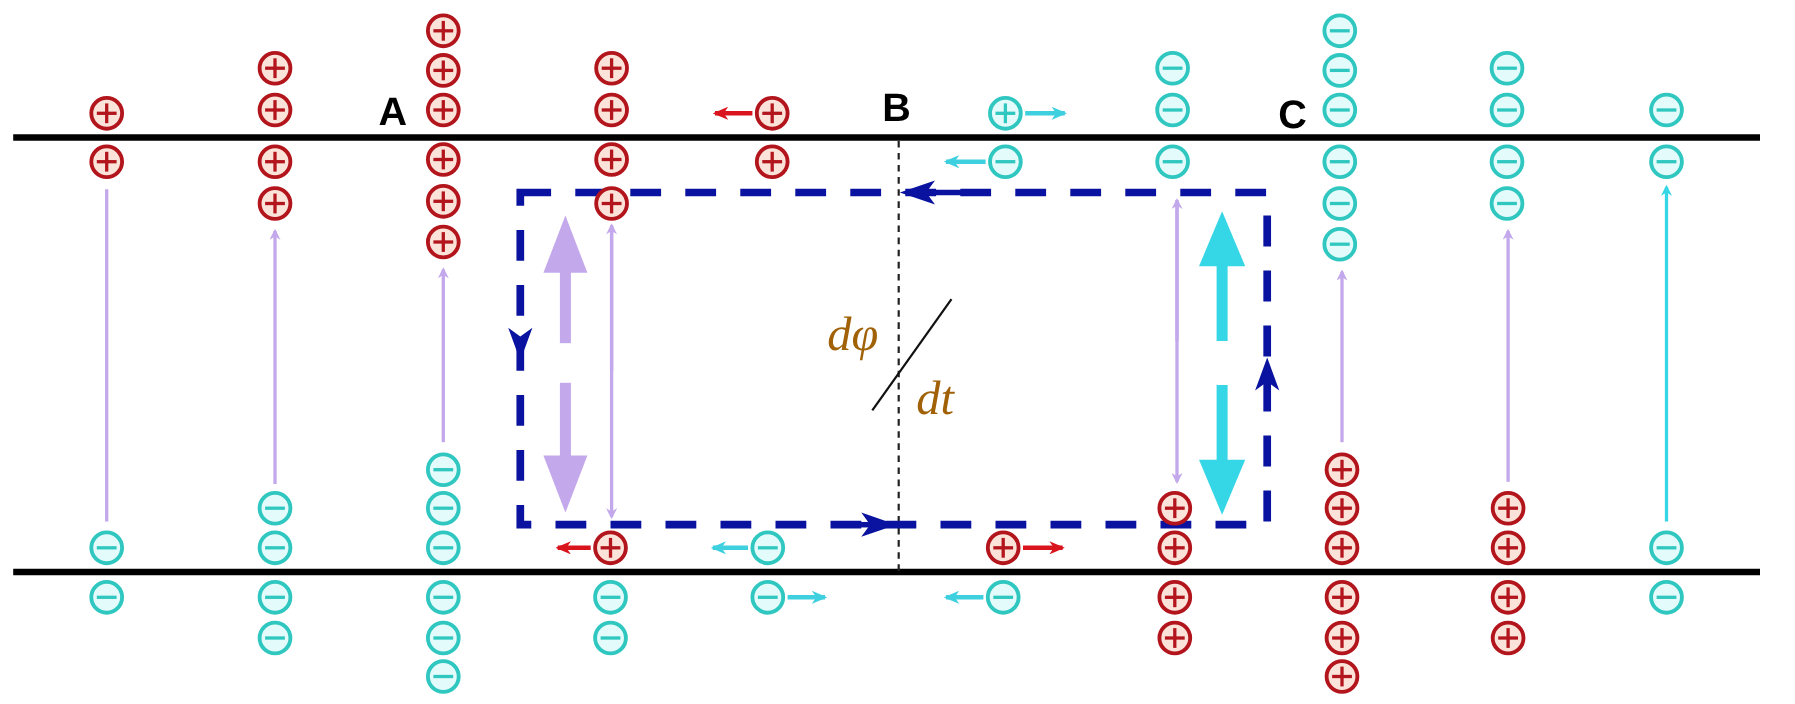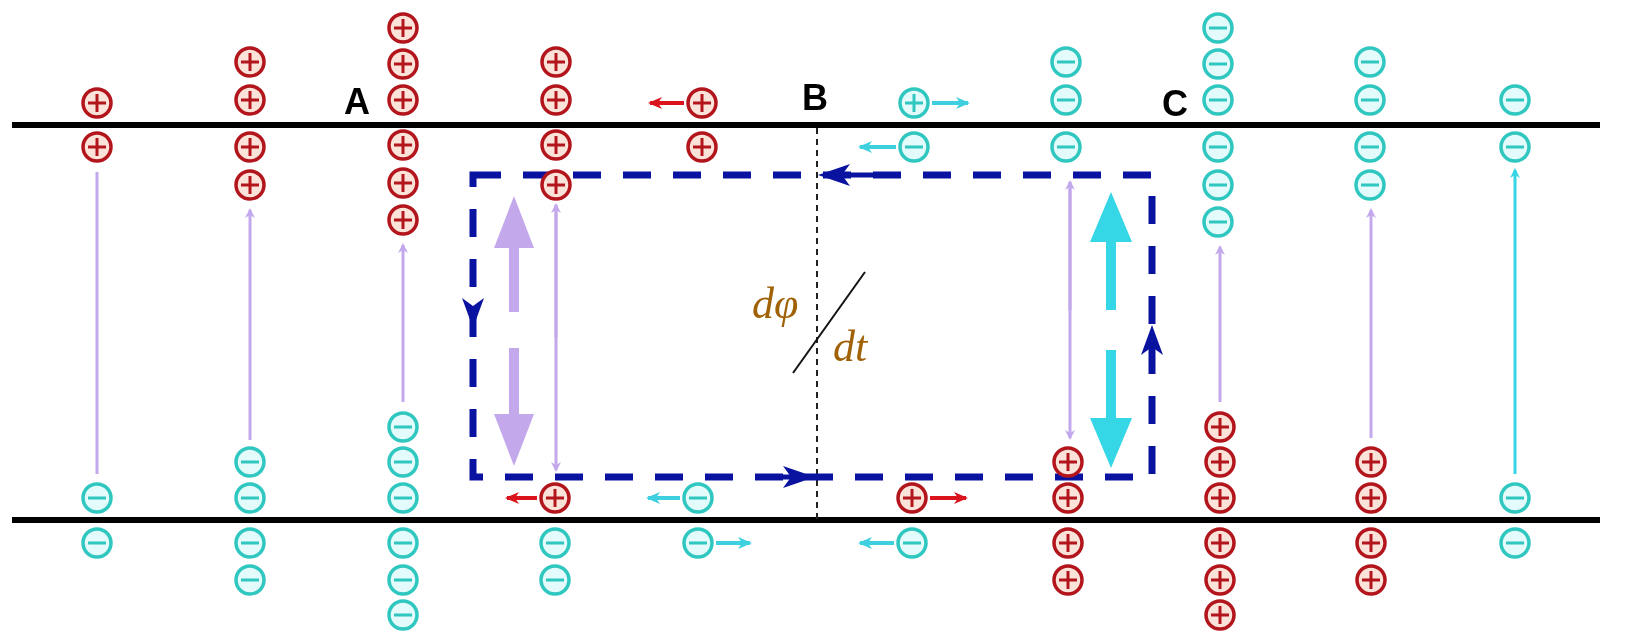--- a/index.html
+++ b/index.html
@@ -398,14 +398,14 @@
         </g>
       </g>
 
     <line x1="793" y1="373" x2="865" y2="272" stroke="#111" stroke-width="2"></line>
   </svg>
 
   <div class="lbl" style="left:344px; top:84px;">A</div>
   <div class="lbl" style="left:802px; top:80px;">B</div>
   <div class="lbl" style="left:1162px; top:86px;">C</div>
   <div class="math" style="left:752px; top:282px;">dφ</div>
-  <div class="math" style="left:833px; top:325px;">dt</div>
+  <div class="math" style="left:833px; top:340px;">dt</div>
 </div>
 
 </body></html>

